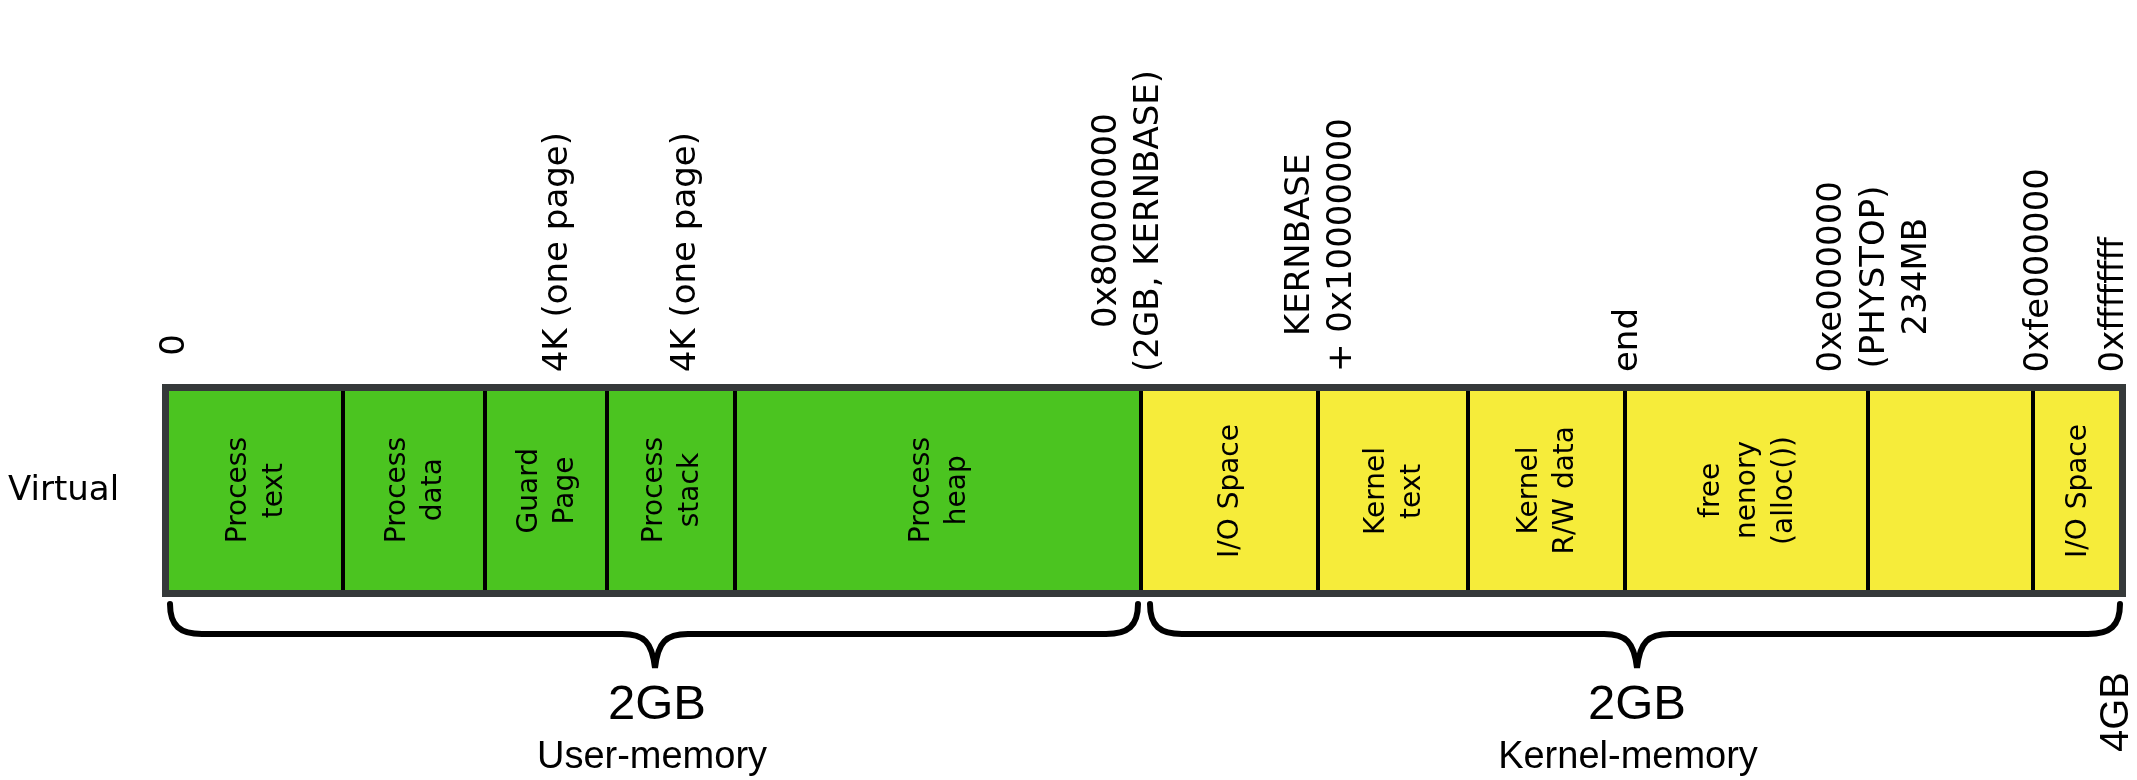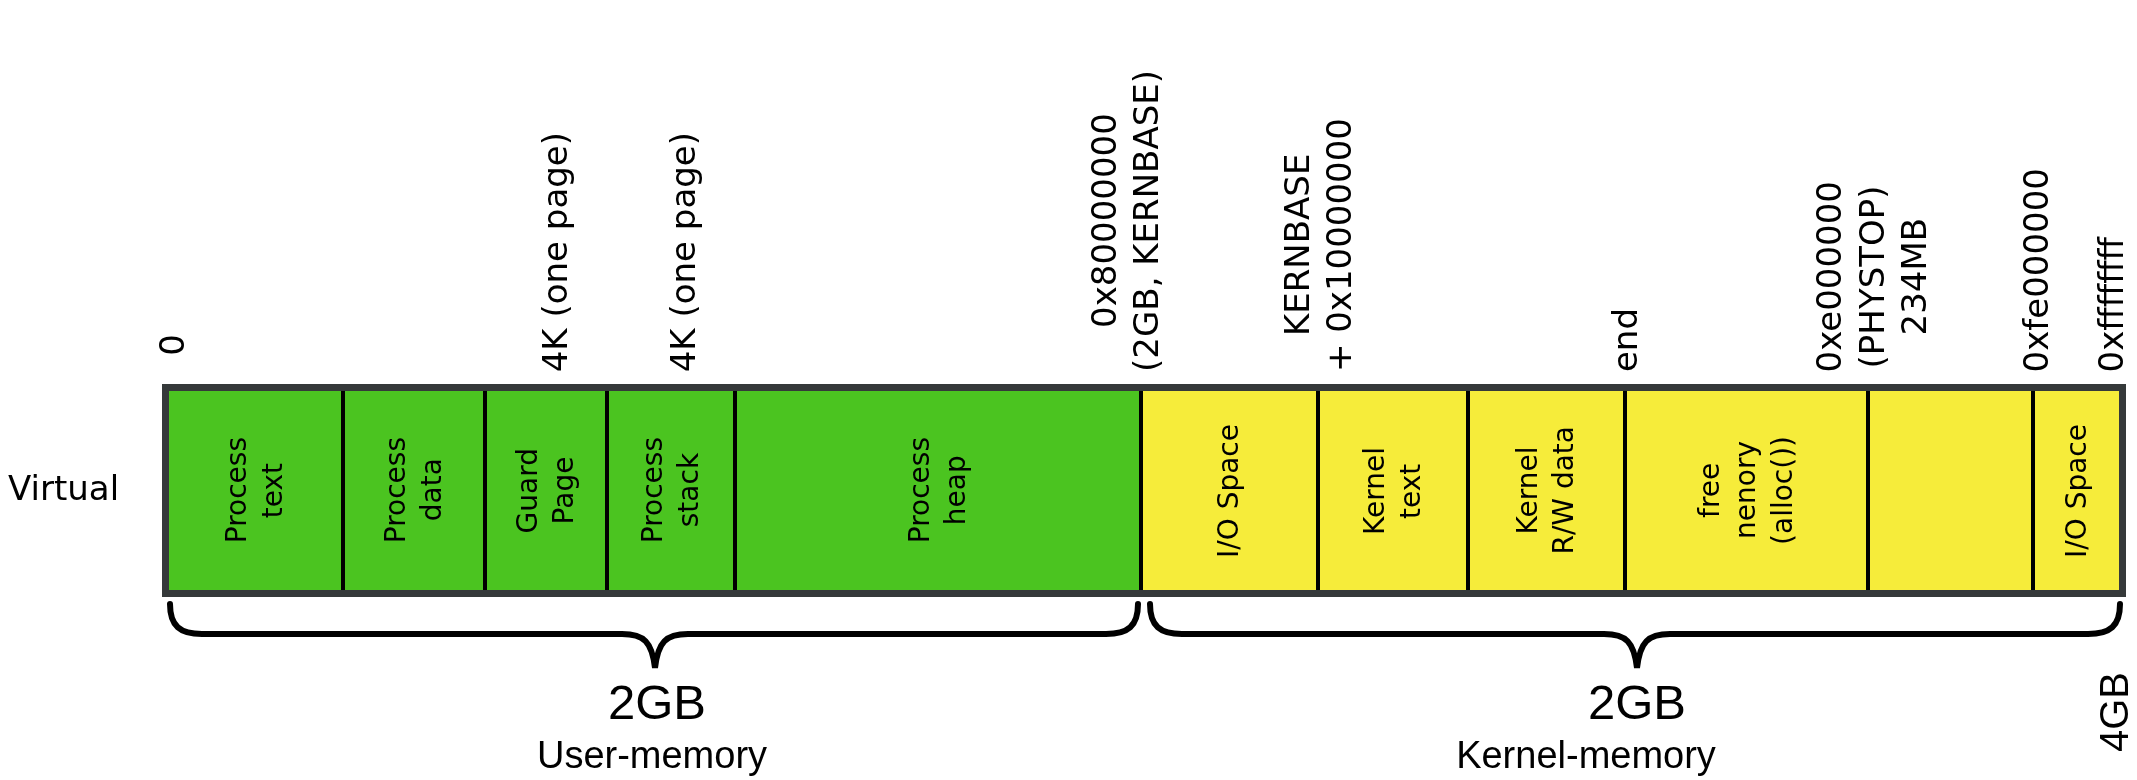--- a/index.html
+++ b/index.html
@@ -40,21 +40,21 @@
   .braces{position:absolute;left:0;top:596px;width:2137px;height:184px;}
 
   
   .size,.cap{position:absolute;transform:translateX(-50%);
              font-family:"Liberation Sans",sans-serif;white-space:nowrap;}
   .size{font-size:49px;top:674px;}
   .size-left{left:657px;}
   .size-right{left:1637px;}
   .cap{font-size:38px;top:734px;}
   .cap-left{left:624px;margin-left:28px;}
-  .cap-right{left:1586px;}
+  .cap-right{left:1628px;}
   .endlabel{position:absolute;left:2114px;bottom:28px;
             writing-mode:vertical-rl;transform:translateX(-50%) rotate(180deg);
             font-family:"Liberation Sans",sans-serif;font-size:40px;}
 </style>
 </head>
 <body>
 
 <div>
 
   <div class="virtual-label">Virtual</div>

